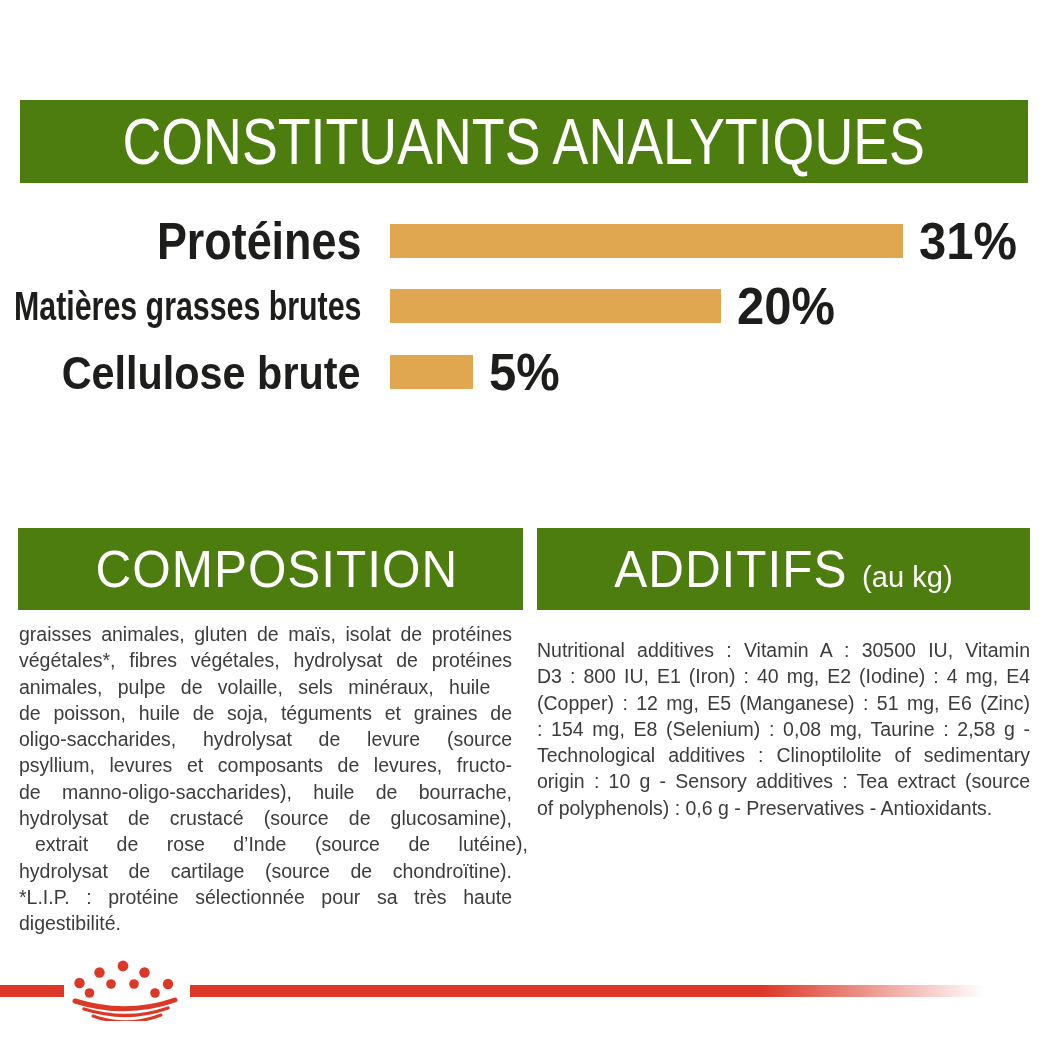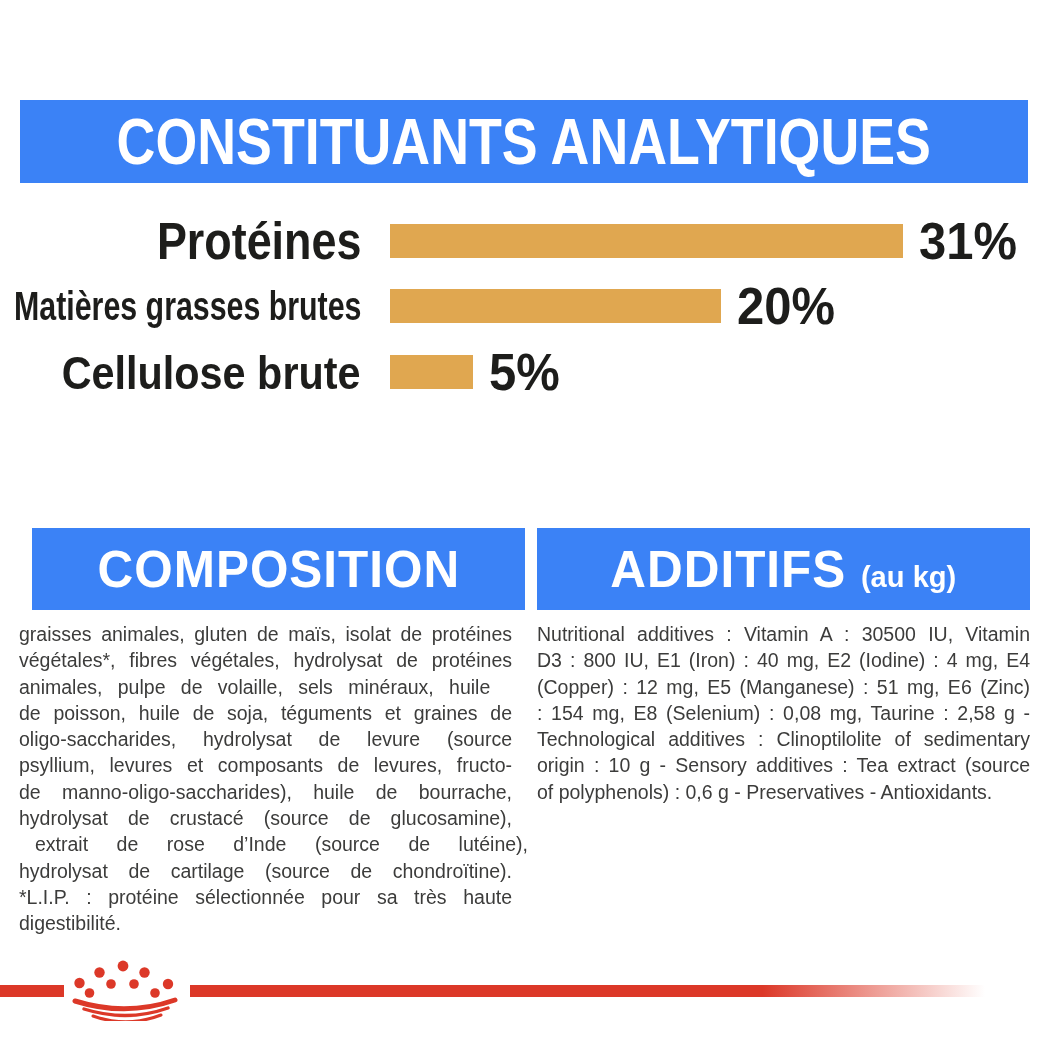--- a/index.html
+++ b/index.html
@@ -5,22 +5,22 @@
   html,body{margin:0;padding:0;}
   body{
     width:1049px;height:1049px;position:relative;background:#ffffff;
     font-family:"Liberation Sans", sans-serif;overflow:hidden;
     -webkit-font-smoothing:antialiased;
   }
   .abs{position:absolute;}
 
   
   .banner{
-    background:#3b82f6;display:flex;align-items:center;justify-content:center;
-    color:#ffffff;font-weight:bold;
+    background:#4d7c0f;display:flex;align-items:center;justify-content:center;
+    color:#ffffff;font-weight:normal;
   }
   .banner-main{left:20px;top:100px;width:1008px;height:83px;}
   .banner-main .t{
     font-size:64px;white-space:nowrap;letter-spacing:0px;
     transform:scaleX(0.84);transform-origin:center;
   }
   .banner-sub{top:528px;width:493px;height:82px;}
   .banner-sub .t{
     font-size:51px;white-space:nowrap;letter-spacing:1px;
     transform:scaleX(0.97);transform-origin:center;
@@ -87,21 +87,21 @@
 </div>
 
 <div class="abs chart-row row-3" style="top:355px;">
   <div class="bar-label">
     <span>Cellulose brute</span>
   </div>
   <div class="bar" style="width: 83px;"></div>
   <div class="bar-value">5%</div>
 </div>
 
-<div class="abs banner banner-sub" style="left:32px;">
+<div class="abs banner banner-sub" style="left:18px;padding-left:12px;">
   <div class="t">COMPOSITION</div>
 </div>
 
 <div class="abs body-text" style="left:19px;top:621px;">
   <div class="jline"><span style="word-spacing: 4.15402px;">graisses animales, gluten de maïs, isolat de protéines</span></div>
   <div class="jline"><span style="word-spacing: 8.4125px;">végétales*, fibres végétales, hydrolysat de protéines</span></div>
   <div class="jline"><span style="word-spacing: 9.90104px;">animales, pulpe de volaille, sels minéraux, huile</span></div>
   <div class="jline"><span style="word-spacing: 7.28516px;">de poisson, huile de soja, téguments et graines de</span></div>
   <div class="jline"><span style="word-spacing: 21.3672px;">oligo-saccharides, hydrolysat de levure (source</span></div>
   <div class="jline"><span style="word-spacing: 9.1901px;">psyllium, levures et composants de levures, fructo-</span></div>
@@ -110,21 +110,21 @@
   <div class="jline"><span style="word-spacing: 23.0911px; margin-left: 16px;">extrait de rose d’Inde (source de lutéine),</span></div>
   <div class="jline"><span style="word-spacing: 15.1375px;">hydrolysat de cartilage (source de chondroïtine).</span></div>
   <div class="jline"><span style="word-spacing: 11.1652px;">*L.I.P. : protéine sélectionnée pour sa très haute</span></div>
   <div class="jline last"><span>digestibilité.</span></div>
 </div>
 
 <div class="abs banner banner-sub" style="left:537px;">
   <div class="t"><span>ADDITIFS</span>&nbsp;<small>(au kg)</small></div>
 </div>
 
-<div class="abs body-text" style="left:537px;top:621px;">
+<div class="abs body-text" style="left:537px;top:637px;">
   <div class="jline"><span style="word-spacing: 6.8418px;">Nutritional additives : Vitamin A : 30500 IU, Vitamin</span></div>
   <div class="jline"><span style="word-spacing: 2.62165px;">D3 : 800 IU, E1 (Iron) : 40 mg, E2 (Iodine) : 4 mg, E4</span></div>
   <div class="jline"><span style="word-spacing: 3.02188px;">(Copper) : 12 mg, E5 (Manganese) : 51 mg, E6 (Zinc)</span></div>
   <div class="jline"><span style="word-spacing: 3.26693px;">: 154 mg, E8 (Selenium) : 0,08 mg, Taurine : 2,58 g -</span></div>
   <div class="jline"><span style="word-spacing: 7.55px;">Technological additives : Clinoptilolite of sedimentary</span></div>
   <div class="jline"><span style="word-spacing: 3.8125px;">origin : 10 g - Sensory additives : Tea extract (source</span></div>
   <div class="jline last"><span>of polyphenols) : 0,6 g - Preservatives - Antioxidants.</span></div>
 </div>
 
 <div class="abs redband redband-left"></div>

